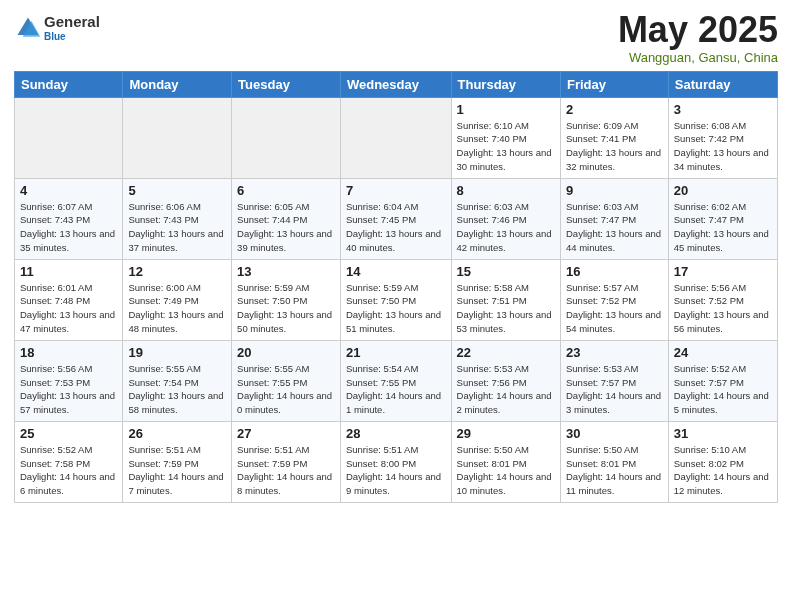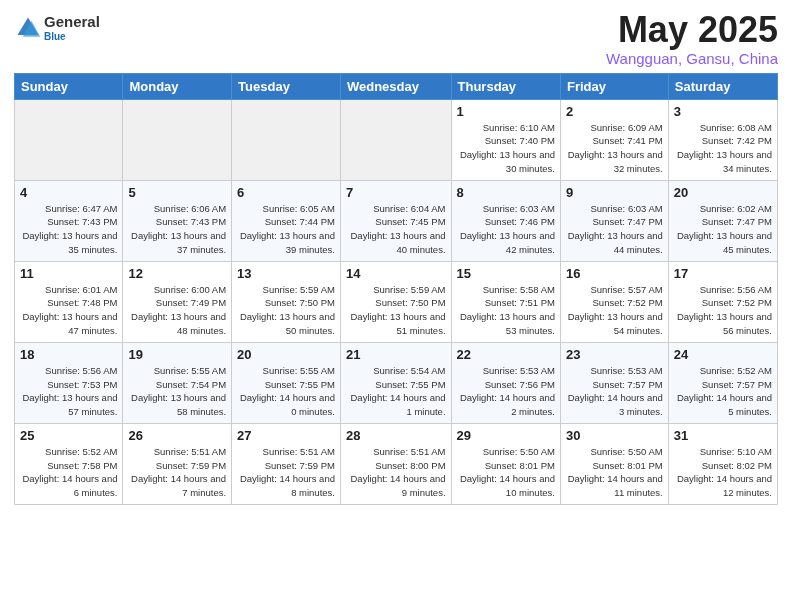--- a/index.html
+++ b/index.html
@@ -50,22 +50,22 @@
     .title-area {
       text-align: right;
     }
     .cal-title {
       font-size: 36px;
       font-weight: bold;
       color: #222;
       line-height: 1.1;
     }
     .cal-subtitle {
-      font-size: 15px;
-      color: #8b5cf6;
+      font-size: 13px;
+      color: #4d7c0f;
     }
     .calendar {
       width: 100%;
       border-collapse: collapse;
       border: 1px solid #ccc;
     }
     .calendar th {
       background: #3178c6;
       color: #fff;
       font-size: 13px;
@@ -93,21 +93,20 @@
       font-size: 13px;
       font-weight: bold;
       color: #222;
       display: block;
       margin-bottom: 2px;
     }
     .day-detail {
       font-size: 9.5px;
       color: #333;
       line-height: 1.45;
-      text-align: right;
     }
     .empty-cell {
       background: #f0f0f0 !important;
     }
   </style>
 </head>
 <body>
 
 <div class="page">
   <div class="header-area">
@@ -163,21 +162,21 @@
             <span class="day-num">3</span>
             <div class="day-detail">Sunrise: 6:08 AM
 Sunset: 7:42 PM
 Daylight: 13 hours
 and 34 minutes.</div>
           </td>
         </tr>
         <tr>
           <td>
             <span class="day-num">4</span>
-            <div class="day-detail">Sunrise: 6:47 AM
+            <div class="day-detail">Sunrise: 6:07 AM
 Sunset: 7:43 PM
 Daylight: 13 hours
 and 35 minutes.</div>
           </td>
           <td>
             <span class="day-num">5</span>
             <div class="day-detail">Sunrise: 6:06 AM
 Sunset: 7:43 PM
 Daylight: 13 hours
 and 37 minutes.</div>

